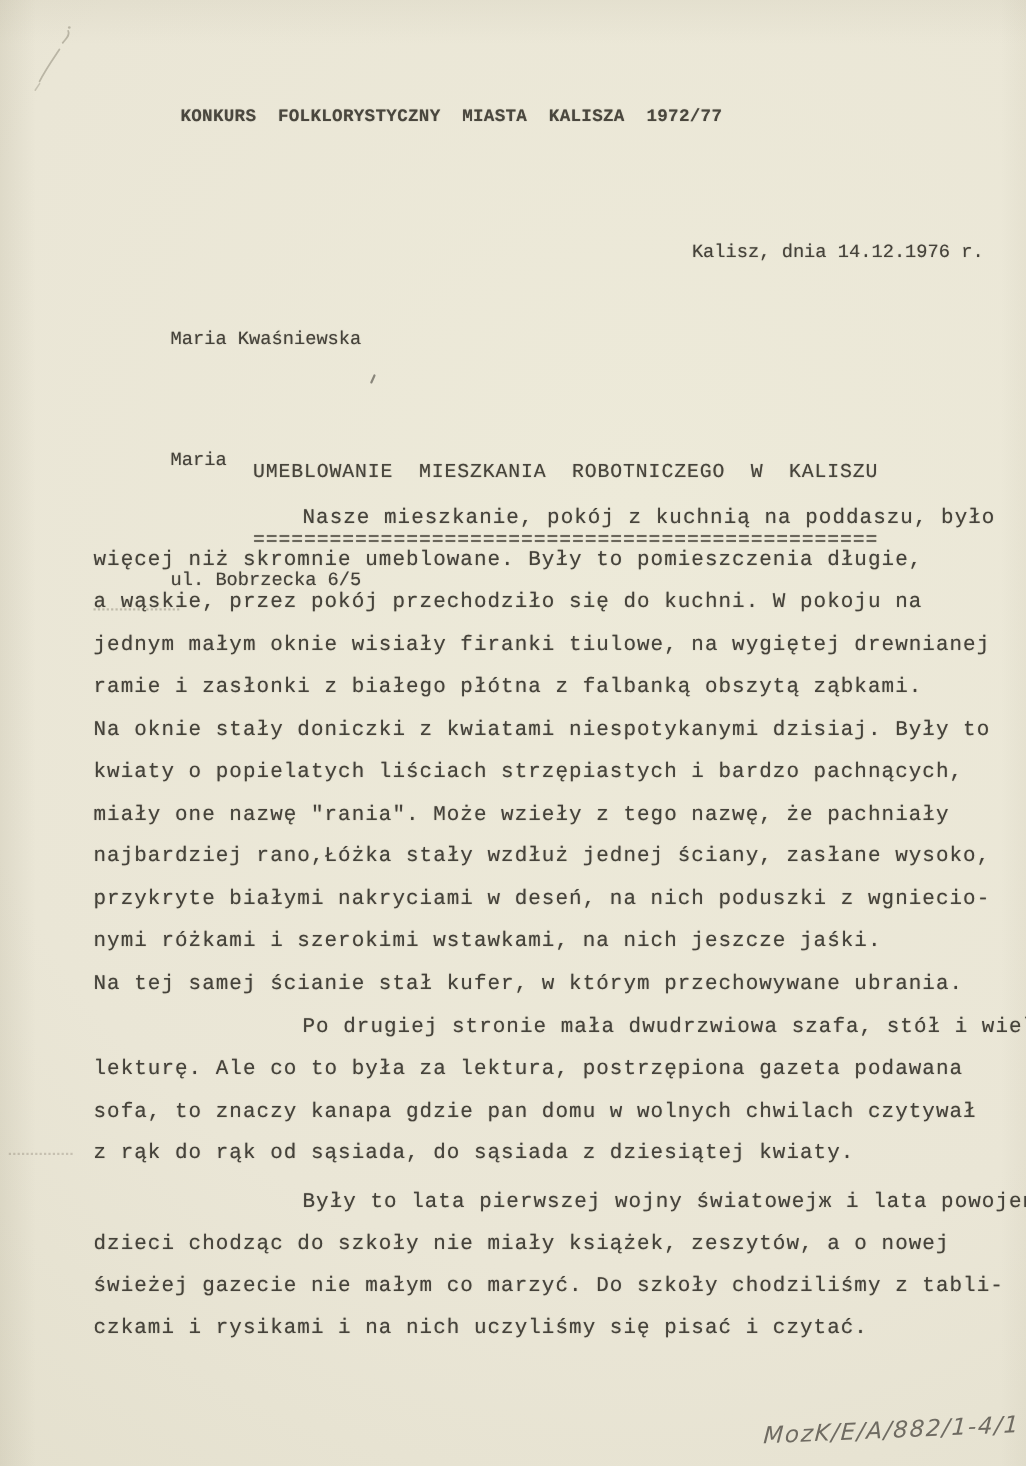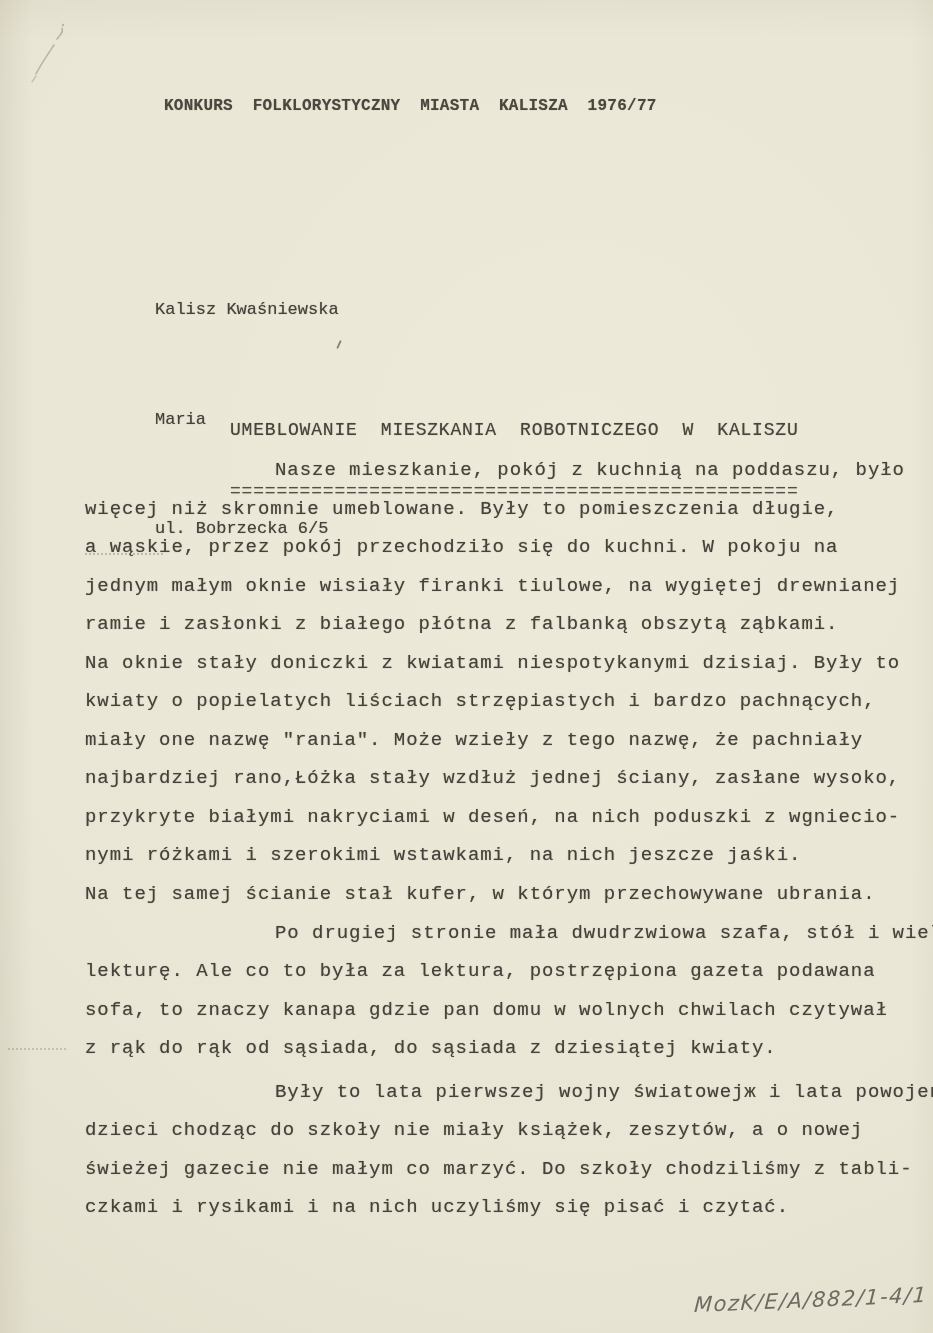--- a/index.html
+++ b/index.html
@@ -67,28 +67,29 @@
 <body>
 
 <div class="sheet">
 
   <svg class="scribble" width="72" height="84" viewBox="0 0 72 84">
     <path d="M46,18 c2,4 -2,7 -5,11 m-3,6 c-6,9 -13,19 -18,29" fill="none" stroke="#9a9484" stroke-width="1.6" opacity="0.6" stroke-linecap="round"></path>
     <circle cx="47" cy="15" r="1.2" fill="#9a9484" opacity="0.6"></circle>
     <path d="M20,66 l-4,6" fill="none" stroke="#9a9484" stroke-width="1.4" opacity="0.45" stroke-linecap="round"></path>
   </svg>
 
-  <div class="title ink">KONKURS  FOLKLORYSTYCZNY  MIASTA  KALISZA  1976/77</div>
+  <div class="title ink">KONKURS  FOLKLORYSTYCZNY  MIASTA  KALISZA  1972/77</div>
 
   <div class="sender ink">
-    <div>Kalisz Kwaśniewska</div>
+    <div>Maria Kwaśniewska</div>
     <div>Maria</div>
     <div>ul. Bobrzecka 6/5</div>
   </div>
 
+  <div class="dateline ink">Kalisz, dnia 14.12.1976 r.</div>
 
   <div class="stray-tick"></div>
 
   <div class="heading">
     <div>UMEBLOWANIE  MIESZKANIA  ROBOTNICZEGO  W  KALISZU</div>
     <div class="underline">=================================================</div>
   </div>
 
   <div class="bodytext ink">
     <div class="line indent">Nasze mieszkanie, pokój z kuchnią na poddaszu, było</div>

